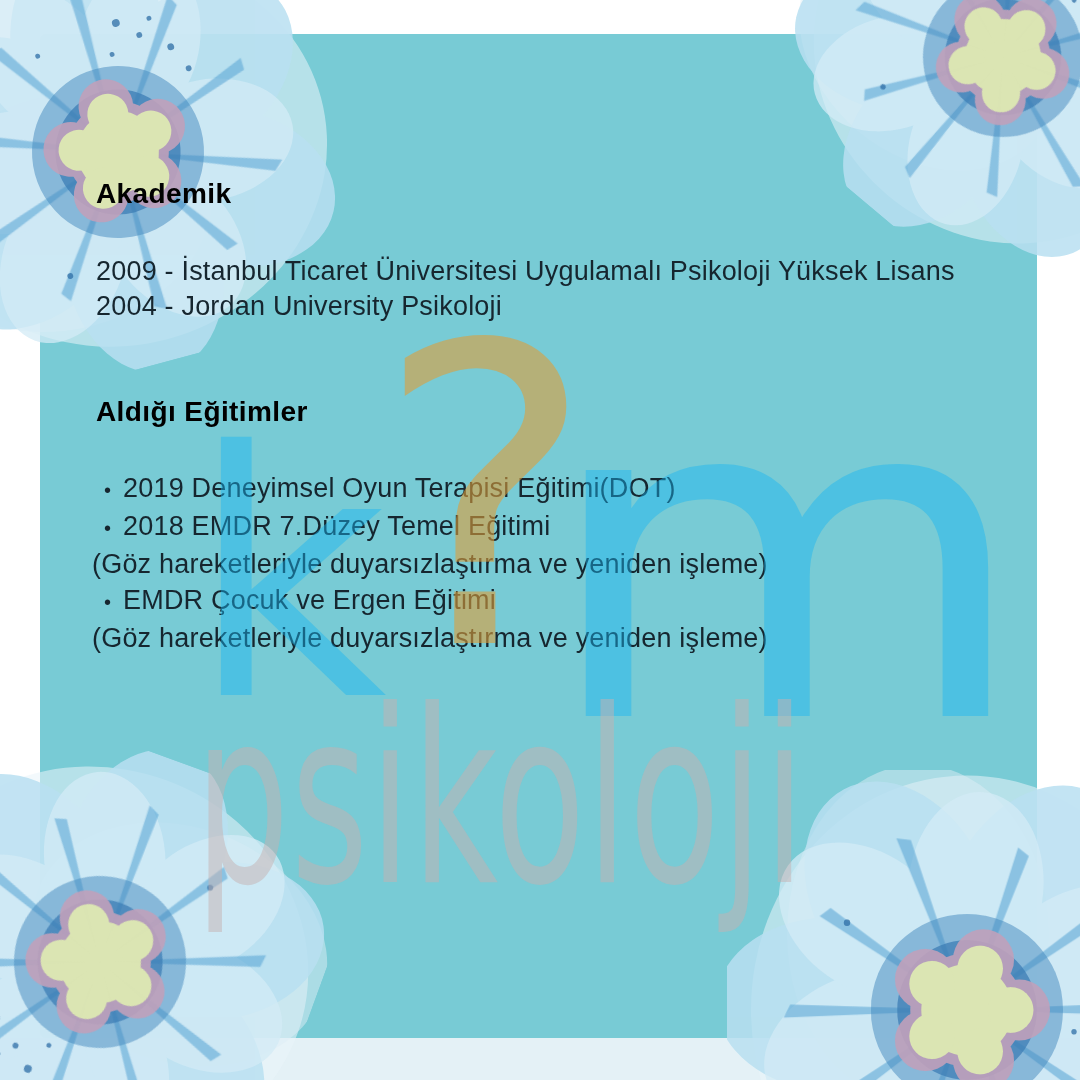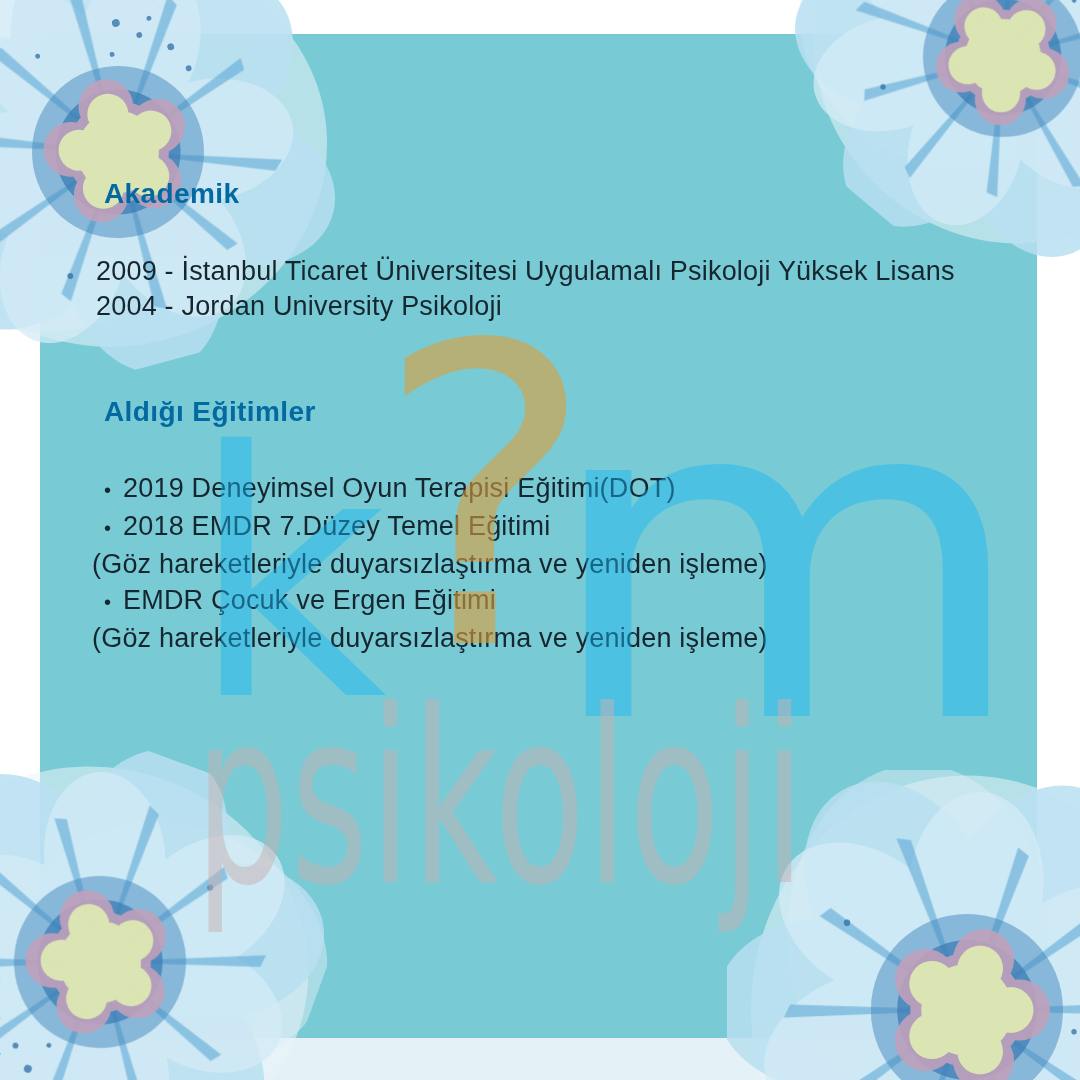--- a/index.html
+++ b/index.html
@@ -21,21 +21,21 @@
   .wm{position:absolute;line-height:1;font-family:"DejaVu Sans", sans-serif;font-weight:400;white-space:pre;}
   .wm-k{left:190px;top:407px;font-size:340px;color:rgba(25,182,242,0.45);}
   .wm-q{left:375px;top:292px;font-size:415px;color:rgba(221,159,58,0.60);}
   .wm-m{left:540px;top:335px;font-size:450px;color:rgba(25,182,242,0.45);
         transform:scaleX(1.12);transform-origin:left top;}
   .wm-word{left:195px;top:679px;font-size:240px;color:rgba(197,178,177,0.50);
         transform:scaleX(0.62);transform-origin:left top;letter-spacing:2px;}
   
   .heading{
     position:absolute;left:96px;font-size:28px;line-height:28px;font-weight:bold;
-    color:#0369a1;letter-spacing:0.4px;white-space:nowrap;margin-left:8px;
+    color:#000000;letter-spacing:0.4px;white-space:nowrap;
   }
   .rows{position:absolute;left:92px;white-space:nowrap;}
   .row{font-size:27px;line-height:35px;color:#16262f;letter-spacing:0.2px;}
   .rows-edu .row{line-height:36px;}
   .row.plain{padding-left:4px;}
   .blt{display:inline-block;width:19px;margin-left:12px;font-size:20px;color:#16262f;}
 </style>
 </head>
 <body>
 

